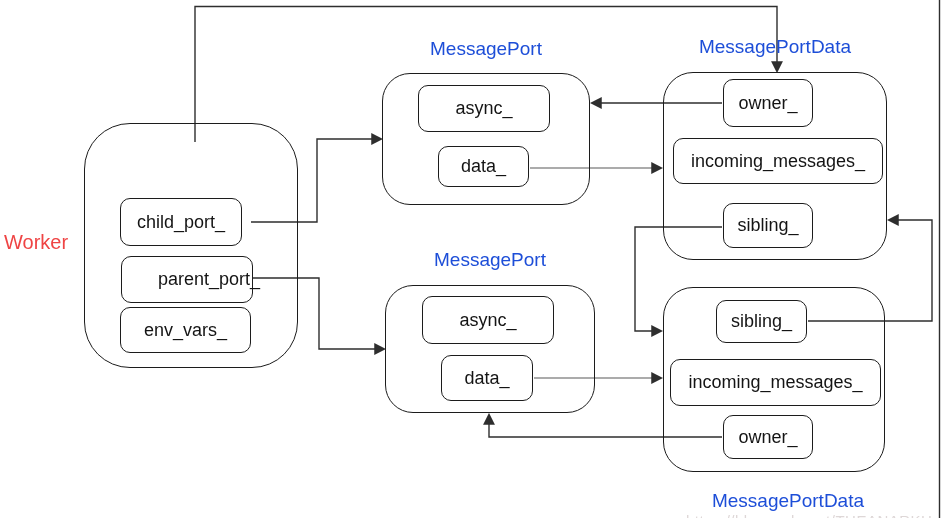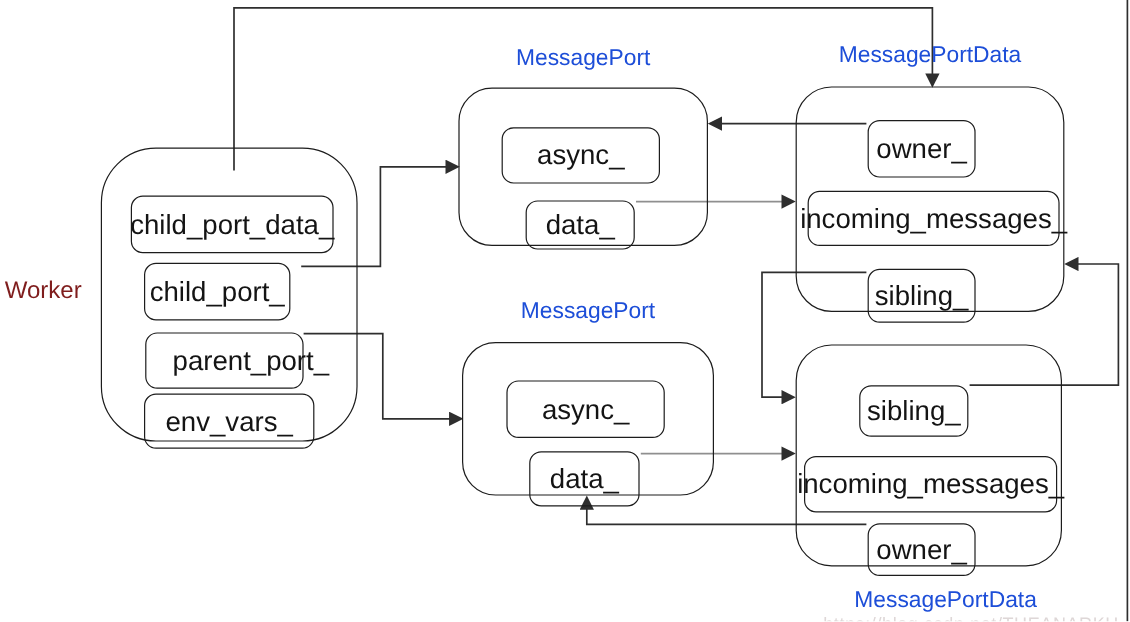--- a/index.html
+++ b/index.html
@@ -7,28 +7,28 @@
     position:relative;width:942px;height:518px;background:#ffffff;overflow:hidden;
     font-family:"Liberation Sans",sans-serif;color:#141414;
   }
   #wires{position:absolute;left:0;top:0;width:942px;height:518px;z-index:1;}
   .box{position:absolute;border:1.5px solid #1c1c1c;background:transparent;box-sizing:border-box;z-index:2;}
   .group{border-radius:30px;}
   .group.worker{border-radius:46px;}
   .group.port{border-radius:28px;}
   .field{
     border-radius:10px;display:flex;align-items:center;justify-content:center;
-    font-size:23px;white-space:nowrap;z-index:3;margin-top:21px;
+    font-size:18px;white-space:nowrap;z-index:3;
   }
   .title{
     position:absolute;font-size:19px;text-align:center;white-space:nowrap;z-index:4;
     color:#1d4ed8;
   }
   .side-label{
-    position:absolute;font-size:20px;white-space:nowrap;z-index:4;color:#7f1d1d;
+    position:absolute;font-size:20px;white-space:nowrap;z-index:4;color:#ef4444;
   }
   .watermark{
     position:absolute;font-size:15px;white-space:nowrap;z-index:3;
     color:#ded7d7;letter-spacing:0.5px;
   }
 </style>
 </head>
 <body>
 
 <div id="stage">
@@ -48,30 +48,27 @@
       <polyline points="722,227 635,227 635,331 661,331" marker-end="url(#arrow)"></polyline>
       <polyline points="808,321 932,321 932,220 889,220" marker-end="url(#arrow)"></polyline>
       <polyline stroke="#8f8f8f" points="534,378 661,378" marker-end="url(#arrow)"></polyline>
       <polyline points="722,437 489,437 489,415" marker-end="url(#arrow)"></polyline>
       <line x1="939.5" y1="0" x2="939.5" y2="518"></line>
     </g>
   </svg>
 
   <div class="side-label" style="left:4px;top:231px;">Worker</div>
   <div class="box group worker" style="left:84px;top:123px;width:214px;height:245px;"></div>
-  <div class="box field" style="left:109px;top:142px;width:169px;height:48px;">
-    <span>child_port_data_</span>
-  </div>
   <div class="box field" style="left:120px;top:198px;width:122px;height:48px;">
     <span>child_port_</span>
   </div>
   <div class="box field" style="left:121px;top:256px;width:132px;height:47px;padding-left:44px;">
     <span>parent_port_</span>
   </div>
-  <div class="box field" style="left:120px;top:307px;width:142px;height:46px;">
+  <div class="box field" style="left:120px;top:307px;width:131px;height:46px;">
     <span>env_vars_</span>
   </div>
 
   <div class="title" style="left:382px;top:38px;width:208px;">MessagePort</div>
   <div class="box group port" style="left:382px;top:73px;width:208px;height:132px;"></div>
   <div class="box field" style="left:418px;top:85px;width:132px;height:47px;">
     <span>async_</span>
   </div>
   <div class="box field" style="left:438px;top:146px;width:91px;height:41px;">
     <span>data_</span>

